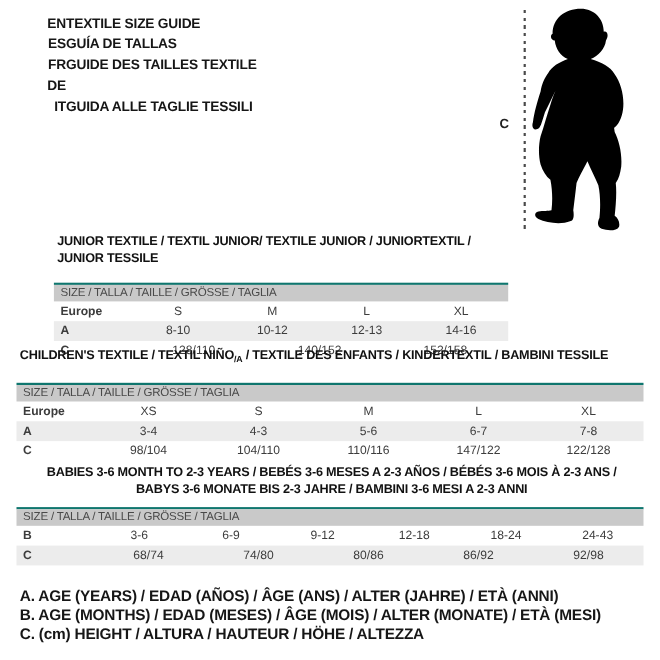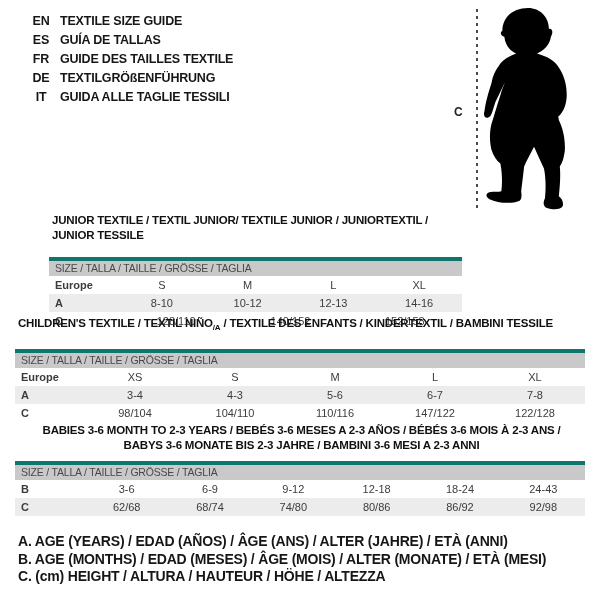--- a/index.html
+++ b/index.html
@@ -3,21 +3,21 @@
 <meta charset="utf-8">
 <style>
   * { margin:0; padding:0; box-sizing:border-box; }
   html,body { width:600px; height:600px; background:#ffffff; overflow:hidden;
               font-family:"Liberation Sans", sans-serif; }
   .abs { position:absolute; }
 
   
   #langs { left:22px; top:12px; width:300px; }
   #langs .trow { display:flex; height:19px; line-height:19px; }
-  #langs .tcell { flex:0 0 auto; text-align:center; font-size:12.5px; font-weight:bold;
+  #langs .tcell { flex:0 0 auto; text-align:right; font-size:12.5px; font-weight:bold;
                   color:#161616; letter-spacing:-0.2px; }
   #langs .tcell.tfirst { width:38px; padding-left:0; }
 
   
   #figure { left:452px; top:5px; width:142px; height:212px; }
   #c-label { position:absolute; left:2px; top:100px; font-size:12px; font-weight:bold; color:#222; }
   #measure-line { position:absolute; left:24px; top:4px; width:2px; height:200px;
                   background:repeating-linear-gradient(to bottom,#4a4a4a 0 3px,transparent 3px 7px); }
   #figure svg { position:absolute; left:31px; top:2px; }
 
@@ -25,21 +25,21 @@
   .section { position:absolute; left:15px; }
   #section-junior   { top:213px; width:413px;margin-left:34px; }
   #section-children { top:316px; width:570px; }
   #section-babies   { top:423px; width:570px; }
   .section-title { font-size:11.5px; font-weight:bold; color:#111; letter-spacing:-0.2px;
                    margin-left:3px; line-height:15px; }
   #section-junior .section-title, #section-children .section-title { margin-bottom:14px; }
   #section-babies .section-title { margin-bottom:8px;text-align:center; }
   .subscript { font-size:8px; vertical-align:sub; }
 
-  .dtable { border-top:4px solid #0f766e; }
+  .dtable { border-top:2px solid #0f766e; }
   .size-bar { background:#c9c9c9; height:15px; line-height:15px; padding-left:6px;
               font-size:10.5px; color:#494949; letter-spacing:-0.2px; }
   .dtable .trow { display:flex; height:18px; line-height:18px; font-size:11px; color:#3c3c3c; }
   .dtable .trow.alt { background:#ececec; }
   .dtable .tcell { flex:1; text-align:center; }
   .dtable .tcell.tfirst { flex:0 0 70px; text-align:left; padding-left:6px;font-weight:bold; }
 
   
   #footnotes { left:18px; top:533px; width:560px; }
   #footnotes .list-item { font-size:14px; font-weight:bold; color:#161616;
@@ -56,21 +56,20 @@
     <div class="trow alt">
       <div class="tcell tfirst">ES</div>
       <div class="tcell">GUÍA DE TALLAS</div>
     </div>
     <div class="trow">
       <div class="tcell tfirst">FR</div>
       <div class="tcell">GUIDE DES TAILLES TEXTILE</div>
     </div>
     <div class="trow alt">
       <div class="tcell tfirst">DE</div>
-      <div class="tcell">TEXTILGRÖßENFÜHRUNG</div>
     </div>
     <div class="trow">
       <div class="tcell tfirst">IT</div>
       <div class="tcell">GUIDA ALLE TAGLIE TESSILI</div>
     </div>
   </div>
 
 <div id="figure" class="abs">
   <div id="c-label">C</div>
   <div id="measure-line"></div>
@@ -192,21 +191,20 @@
           <div class="tcell tfirst">B</div>
           <div class="tcell">3-6</div>
           <div class="tcell">6-9</div>
           <div class="tcell">9-12</div>
           <div class="tcell">12-18</div>
           <div class="tcell">18-24</div>
           <div class="tcell">24-43</div>
         </div>
         <div class="trow alt">
           <div class="tcell tfirst">C</div>
-          <div class="tcell">62/68</div>
           <div class="tcell">68/74</div>
           <div class="tcell">74/80</div>
           <div class="tcell">80/86</div>
           <div class="tcell">86/92</div>
           <div class="tcell">92/98</div>
         </div>
       </div>
   </div>
 </div>
 

